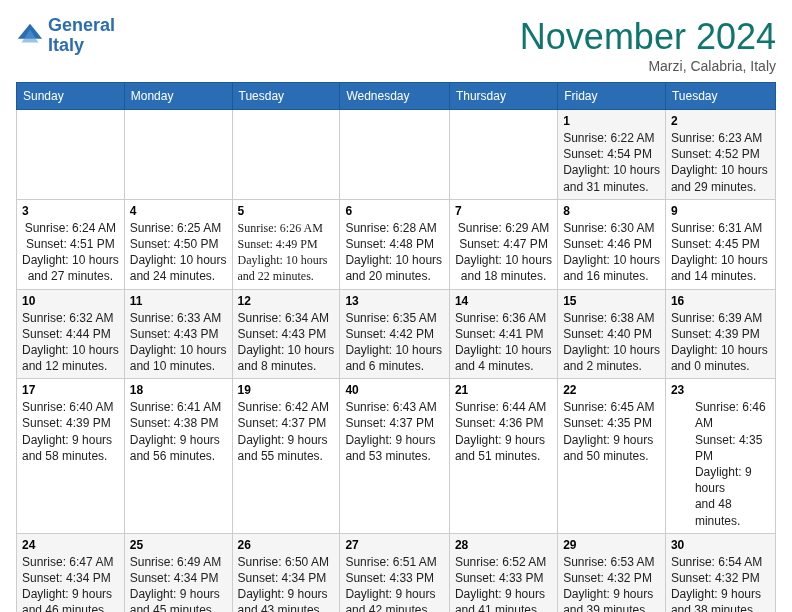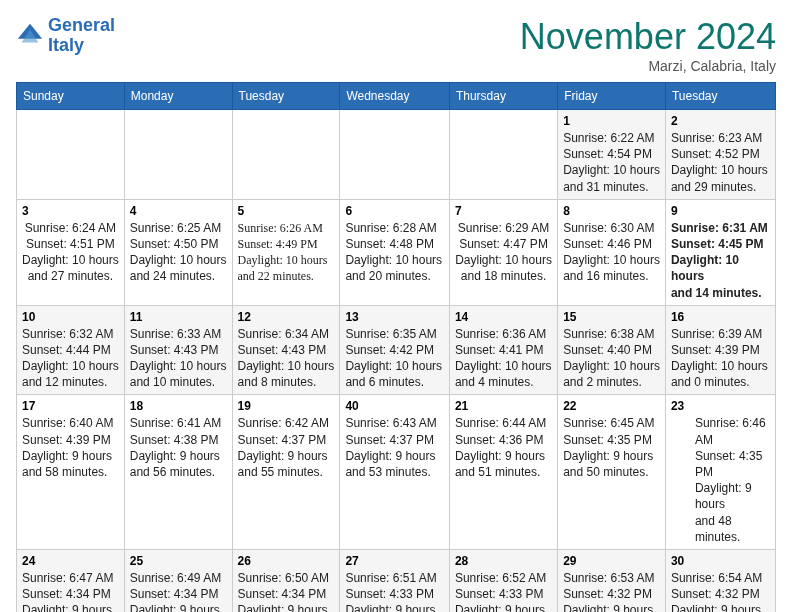--- a/index.html
+++ b/index.html
@@ -181,21 +181,21 @@
         </td>
         <td>
           <div class="day-num">8</div>
           <div class="day-info" style="white-space: pre-line;">Sunrise: 6:30 AM
 Sunset: 4:46 PM
 Daylight: 10 hours
 and 16 minutes.</div>
         </td>
         <td>
           <div class="day-num">9</div>
-          <div class="day-info" style="white-space: pre-line; font-weight: bold;">Sunrise: 6:31 AM
+          <div class="day-info" style="white-space: pre-line;">Sunrise: 6:31 AM
 Sunset: 4:45 PM
 Daylight: 10 hours
 and 14 minutes.</div>
         </td>
       </tr>
       <tr>
         <td>
           <div class="day-num">10</div>
           <div class="day-info" style="white-space: pre-line;">Sunrise: 6:32 AM
 Sunset: 4:44 PM

